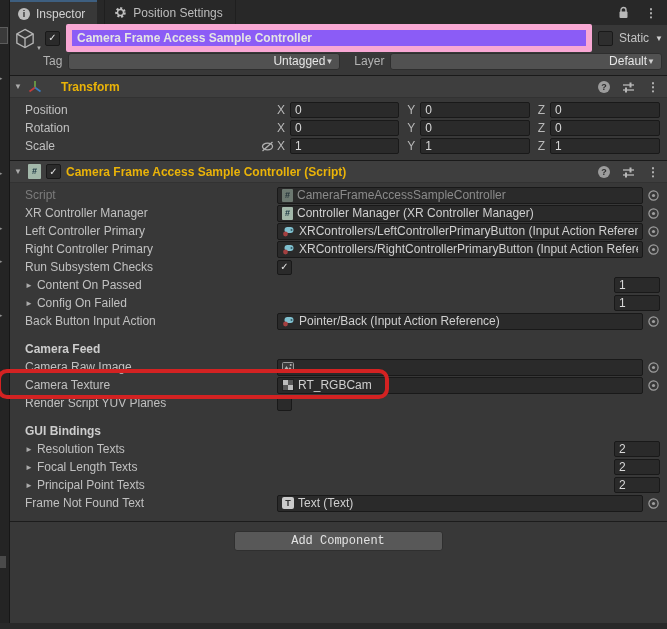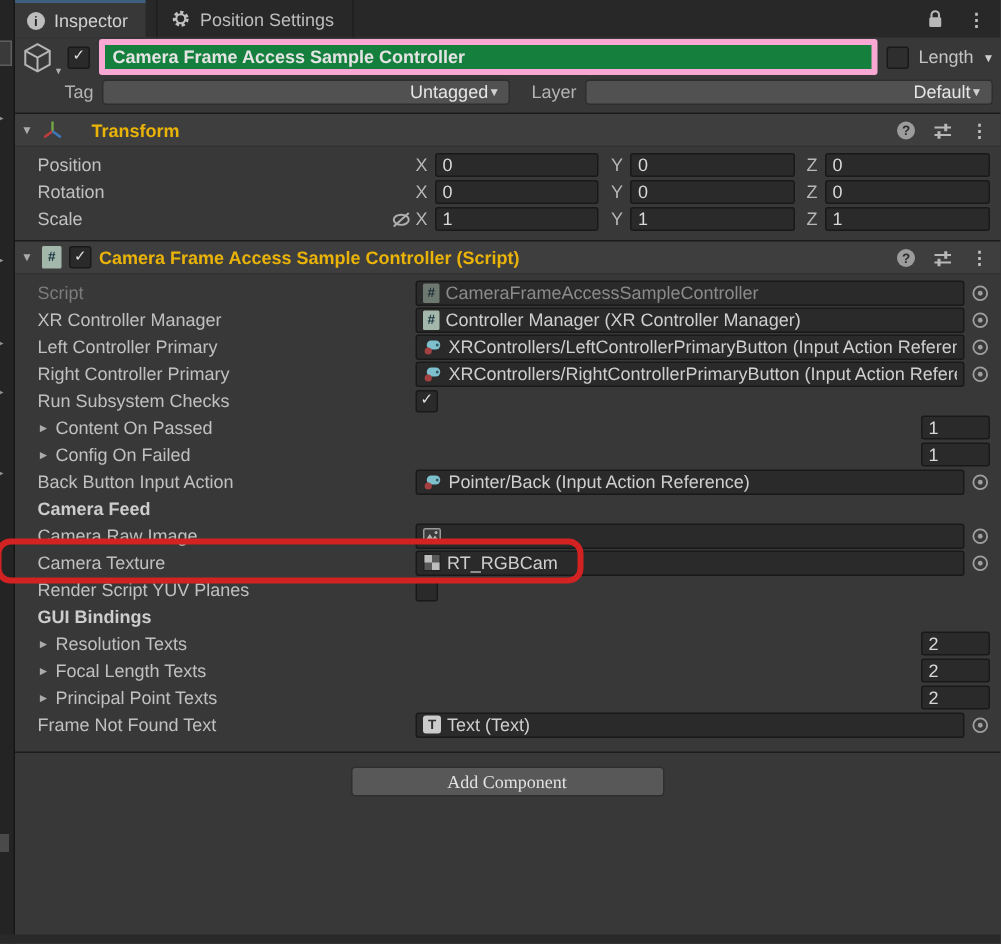--- a/index.html
+++ b/index.html
@@ -24,21 +24,21 @@
   .tab.inactive{color:#bdbdbd;margin-left:7px;border-left:1px solid #1f1f1f;border-right:1px solid #1f1f1f}
   .circle-icon{width:12px;height:12px;border-radius:50%;background:#bdbdbd;color:#262626;font-size:9px;font-weight:bold;display:flex;align-items:center;justify-content:center;line-height:12px}
   .tabbar-right{margin-left:auto;display:flex;align-items:center;gap:16px;padding-right:10px}
   .kebab{color:#c0c0c0;font-size:12px;font-weight:bold;letter-spacing:0;cursor:pointer}
   
   .go-header{padding:3px 4px 5px 4px}
   .go-row1{display:flex;align-items:center;gap:6px;height:20px}
   .cube-wrap{position:relative;width:26px;height:22px;flex:none}
   .cube-caret{position:absolute;right:-3px;bottom:-2px;font-size:6px;color:#b0b0b0}
   .cb{width:13px;height:13px;background:#2a2a2a;border:1px solid #191919;border-radius:2px;display:flex;align-items:center;justify-content:center;color:#e3e3e3;font-size:10px;line-height:10px;flex:none;cursor:pointer}
-  .name-input{flex:1;height:16px;background:#15803d;border:4px solid #f9a8d4;border-radius:2px;color:#e4e4e4;font-weight:bold;font-size:12px;padding:0 5px;font-family:"Liberation Sans",sans-serif;min-width:0}
+  .name-input{flex:1;height:16px;background:#8b5cf6;border:6px solid #f9a8d4;border-radius:2px;color:#e4e4e4;font-weight:bold;font-size:12px;padding:0 5px;font-family:"Liberation Sans",sans-serif;min-width:0}
   .static-label{color:#c4c4c4}
   .dd-arrow{font-size:8px;color:#cfcfcf;flex:none}
   .go-row2{display:flex;align-items:center;gap:6px;height:18px;margin-top:4px}
   .row2-spacer{width:24px;flex:none}
   .mini-label{color:#b3b3b3;flex:none}
   .dropdown{height:17px;background:#515151;border:1px solid #2e2e2e;border-radius:3px;display:flex;align-items:center;justify-content:flex-end;padding:0 6px;color:#e6e6e6;cursor:pointer;box-sizing:border-box}
   .dd-tag{width:272px;flex:none}
   .dd-layer{flex:1;margin-right:1px}
   
   .comp-header{height:21px;background:#3e3e3e;border-top:1px solid #1a1a1a;border-bottom:1px solid #323232;display:flex;align-items:center;gap:5px;padding:0 8px 0 4px}
@@ -55,31 +55,31 @@
   .axes{flex:1;display:flex;gap:8px;min-width:0}
   .axis{flex:1;display:flex;align-items:center;gap:5px;min-width:0}
   .ax{color:#b8b8b8;flex:none}
   .axfield,.numfield{height:14px;background:#2a2a2a;border:1px solid #191919;border-radius:2px;color:#d8d8d8;padding:0 4px;font-family:"Liberation Sans",sans-serif;font-size:12px}
   .axfield{flex:1;min-width:0}
   .numfield{width:36px;flex:none;margin-left:auto}
   .objfield{flex:1;height:15px;background:#2a2a2a;border:1px solid #191919;border-radius:2px;display:flex;align-items:center;gap:4px;padding:0 4px;color:#cfcfcf;overflow:hidden;white-space:nowrap;min-width:0;cursor:pointer}
   .objfield.disabled{color:#8b8b8b}
   .objfield .txt{overflow:hidden;white-space:nowrap}
   .picker{flex:none;width:13px;height:13px;margin-left:4px;cursor:pointer}
-  .subheader{height:18px;display:flex;align-items:center;padding-left:16px;font-weight:bold;color:#cdcdcd;}
+  .subheader{height:18px;display:flex;align-items:center;padding-left:16px;font-weight:bold;color:#cdcdcd;margin-top:10px}
   
   .icon-script{width:11px;height:13px;background:#a3b8aa;border-radius:1px;color:#17323f;font-size:9px;font-weight:bold;text-align:center;line-height:13px;flex:none}
   .icon-text{width:12px;height:12px;background:#cbcbcb;border-radius:2px;color:#2e2e2e;font-size:9px;font-weight:bold;text-align:center;line-height:12px;flex:none}
   svg{flex:none;display:block}
   
   .highlight-ring{position:absolute;left:-12px;top:-7px;width:392px;height:30px;border:4px solid #d32222;border-radius:10px;box-sizing:border-box;pointer-events:none;z-index:30}
   
   .footer-sep{height:1px;background:#1c1c1c;margin-top:4px}
   .addc-area{padding-top:9px;display:flex;justify-content:center}
-  .addc-btn{width:209px;height:20px;background:#585858;border:1px solid #2f2f2f;border-radius:3px;color:#e2e2e2;font-family:Liberation Serif, serif;font-size:12px;cursor:pointer}
+  .addc-btn{width:209px;height:20px;background:#585858;border:1px solid #2f2f2f;border-radius:3px;color:#e2e2e2;font-family:Liberation Mono, monospace;font-size:12px;cursor:pointer}
 </style>
 </head>
 <body>
 
 <div class="left-strip">
   <span class="mini-box"></span>
   <span class="mini-fold" style="top:75px">►</span>
   <span class="mini-fold" style="top:170px">►</span>
   <span class="mini-fold" style="top:225px">►</span>
   <span class="mini-fold" style="top:258px">►</span>
@@ -119,21 +119,21 @@
       <span class="cube-wrap">
         <svg width="24" height="23" viewBox="0 0 24 24">
           <path d="M12 2.5 L20.5 7.2 V16.8 L12 21.5 L3.5 16.8 V7.2 Z" fill="none" stroke="#b5b5b5" stroke-width="1.4"></path>
           <path d="M3.5 7.2 L12 11.9 L20.5 7.2 M12 11.9 V21.5" fill="none" stroke="#b5b5b5" stroke-width="1.4"></path>
         </svg>
         <span class="cube-caret">▼</span>
       </span>
       <span class="cb">✓</span>
       <input class="name-input" value="Camera Frame Access Sample Controller" style="">
       <span class="cb" style="background:#2e2e2e"></span>
-      <span class="static-label">Length</span>
+      <span class="static-label">Static</span>
       <span class="dd-arrow">▼</span>
     </div>
     <div class="go-row2">
       <span class="row2-spacer"></span>
       <span class="mini-label">Tag</span>
       <div class="dropdown dd-tag">
         <span>Untagged</span>
         <span class="dd-arrow">▼</span>
       </div>
       <span class="mini-label" style="margin-left:8px">Layer</span>

